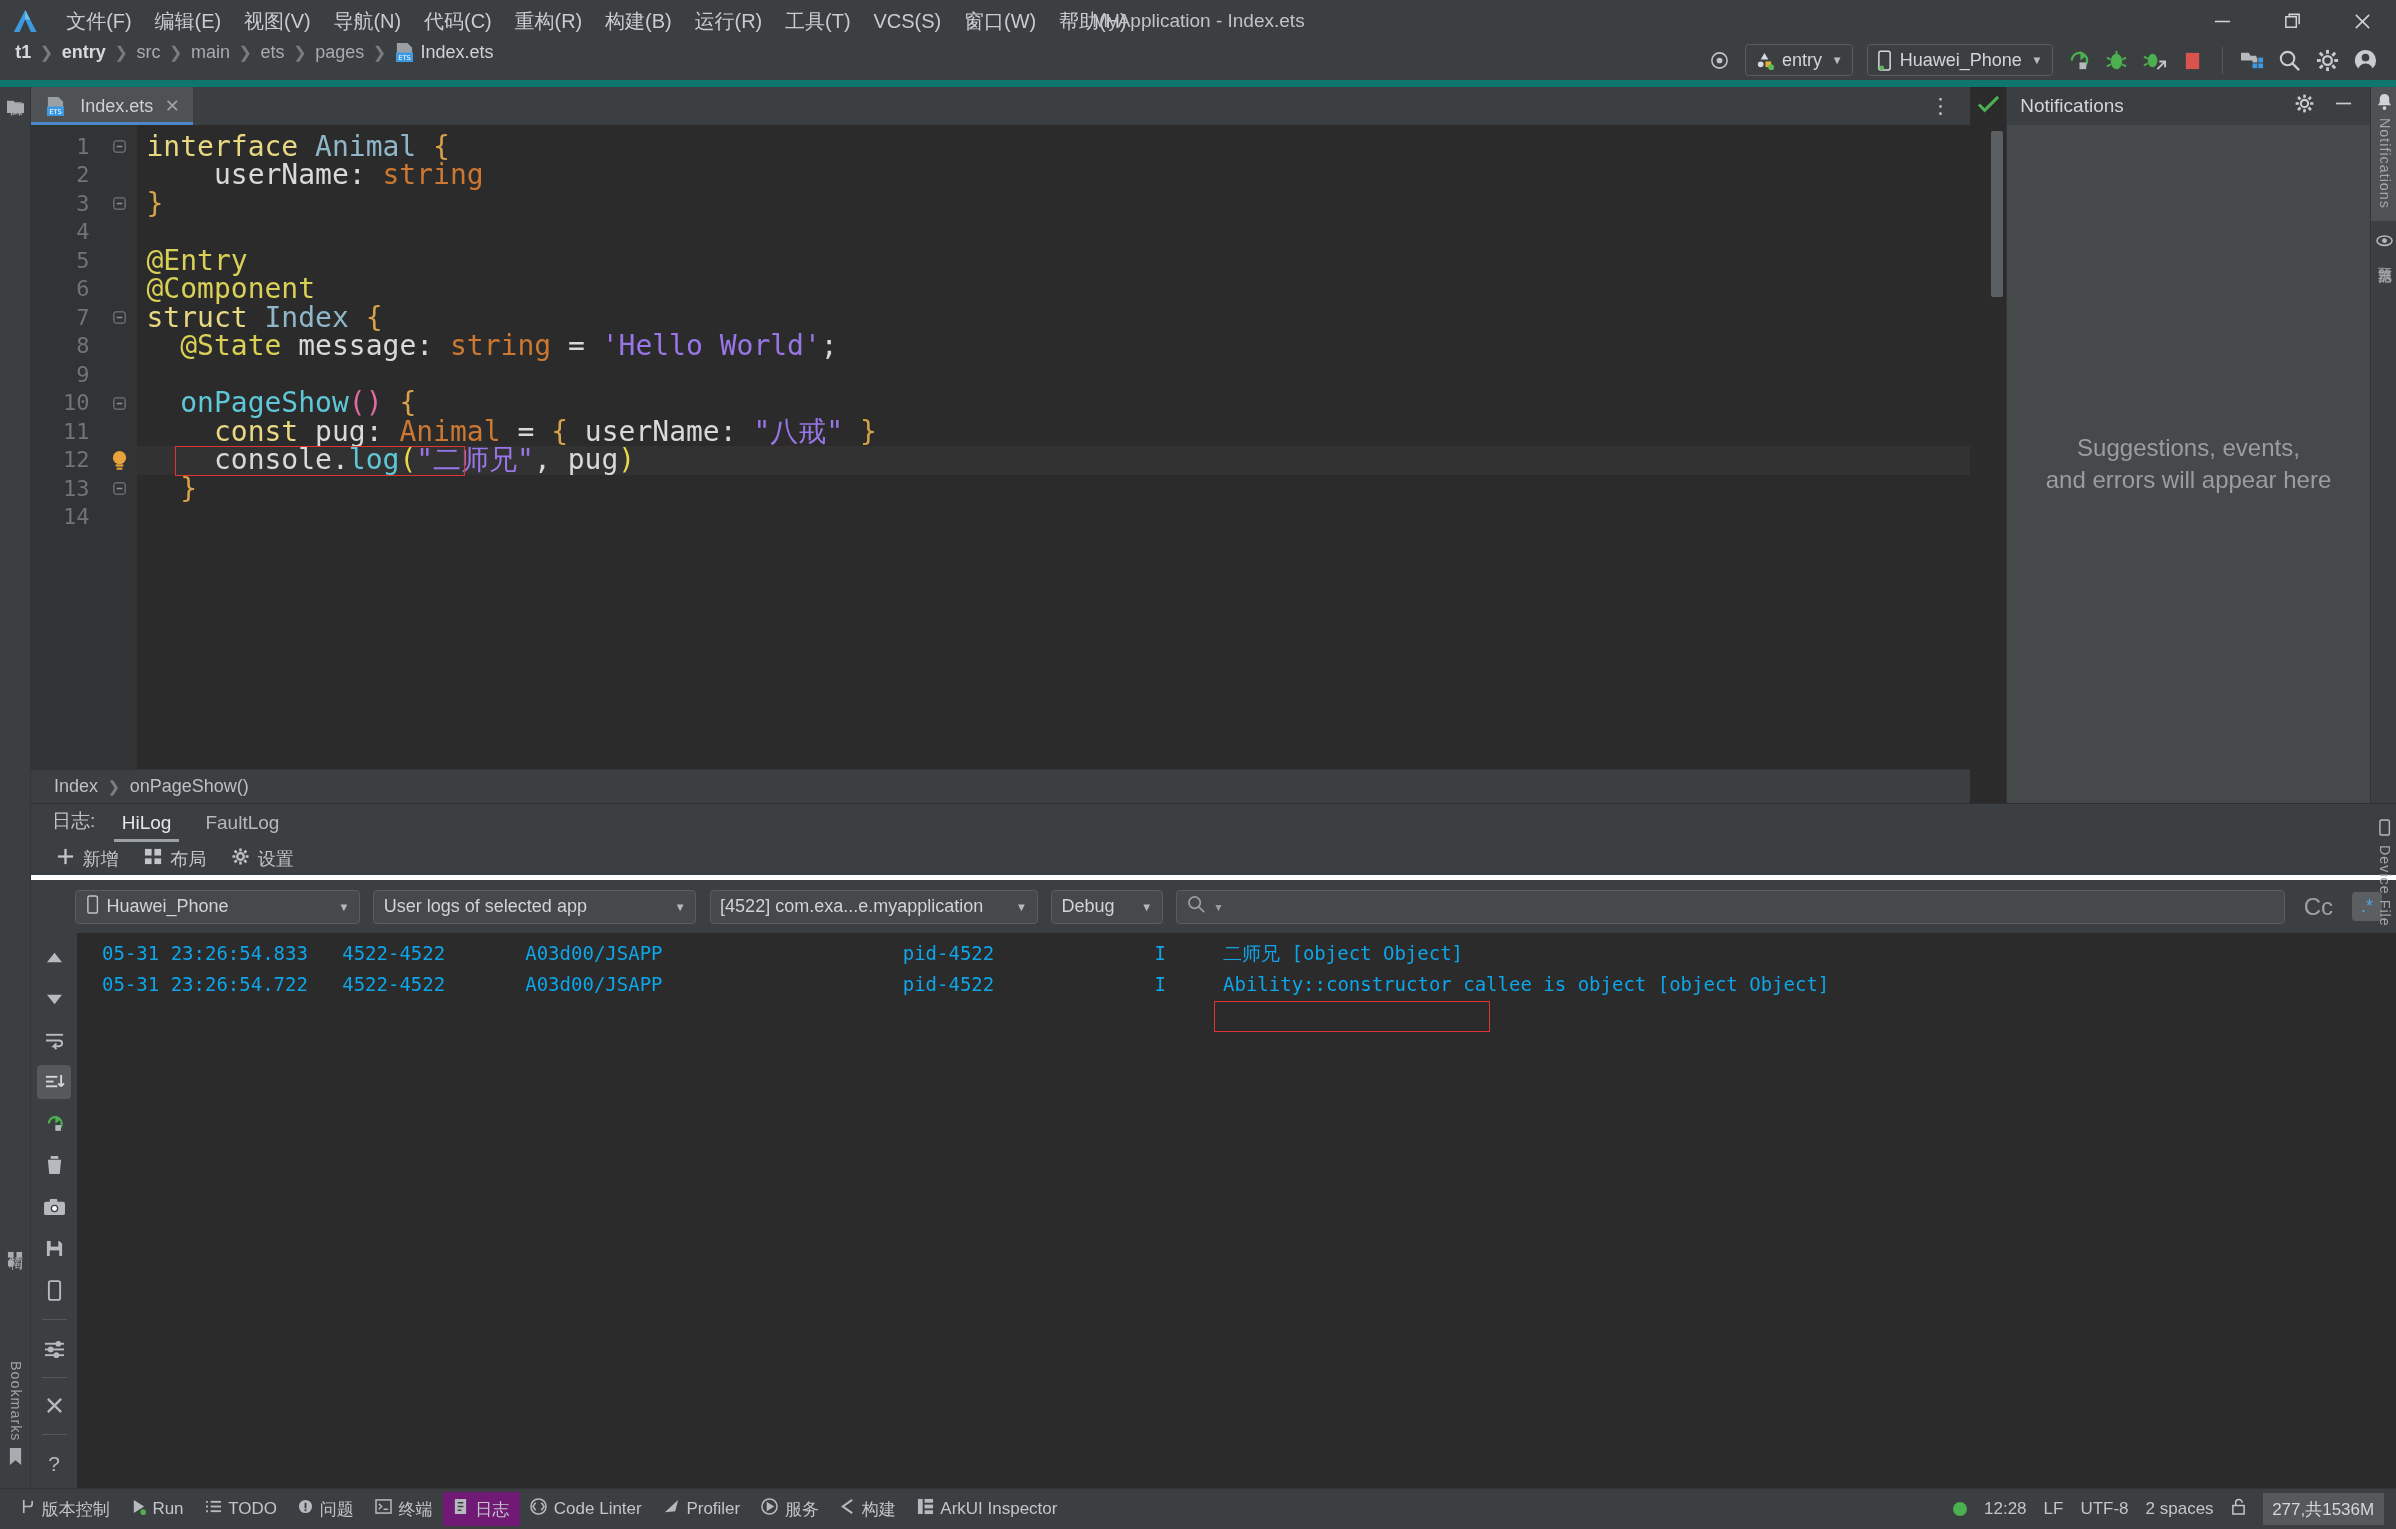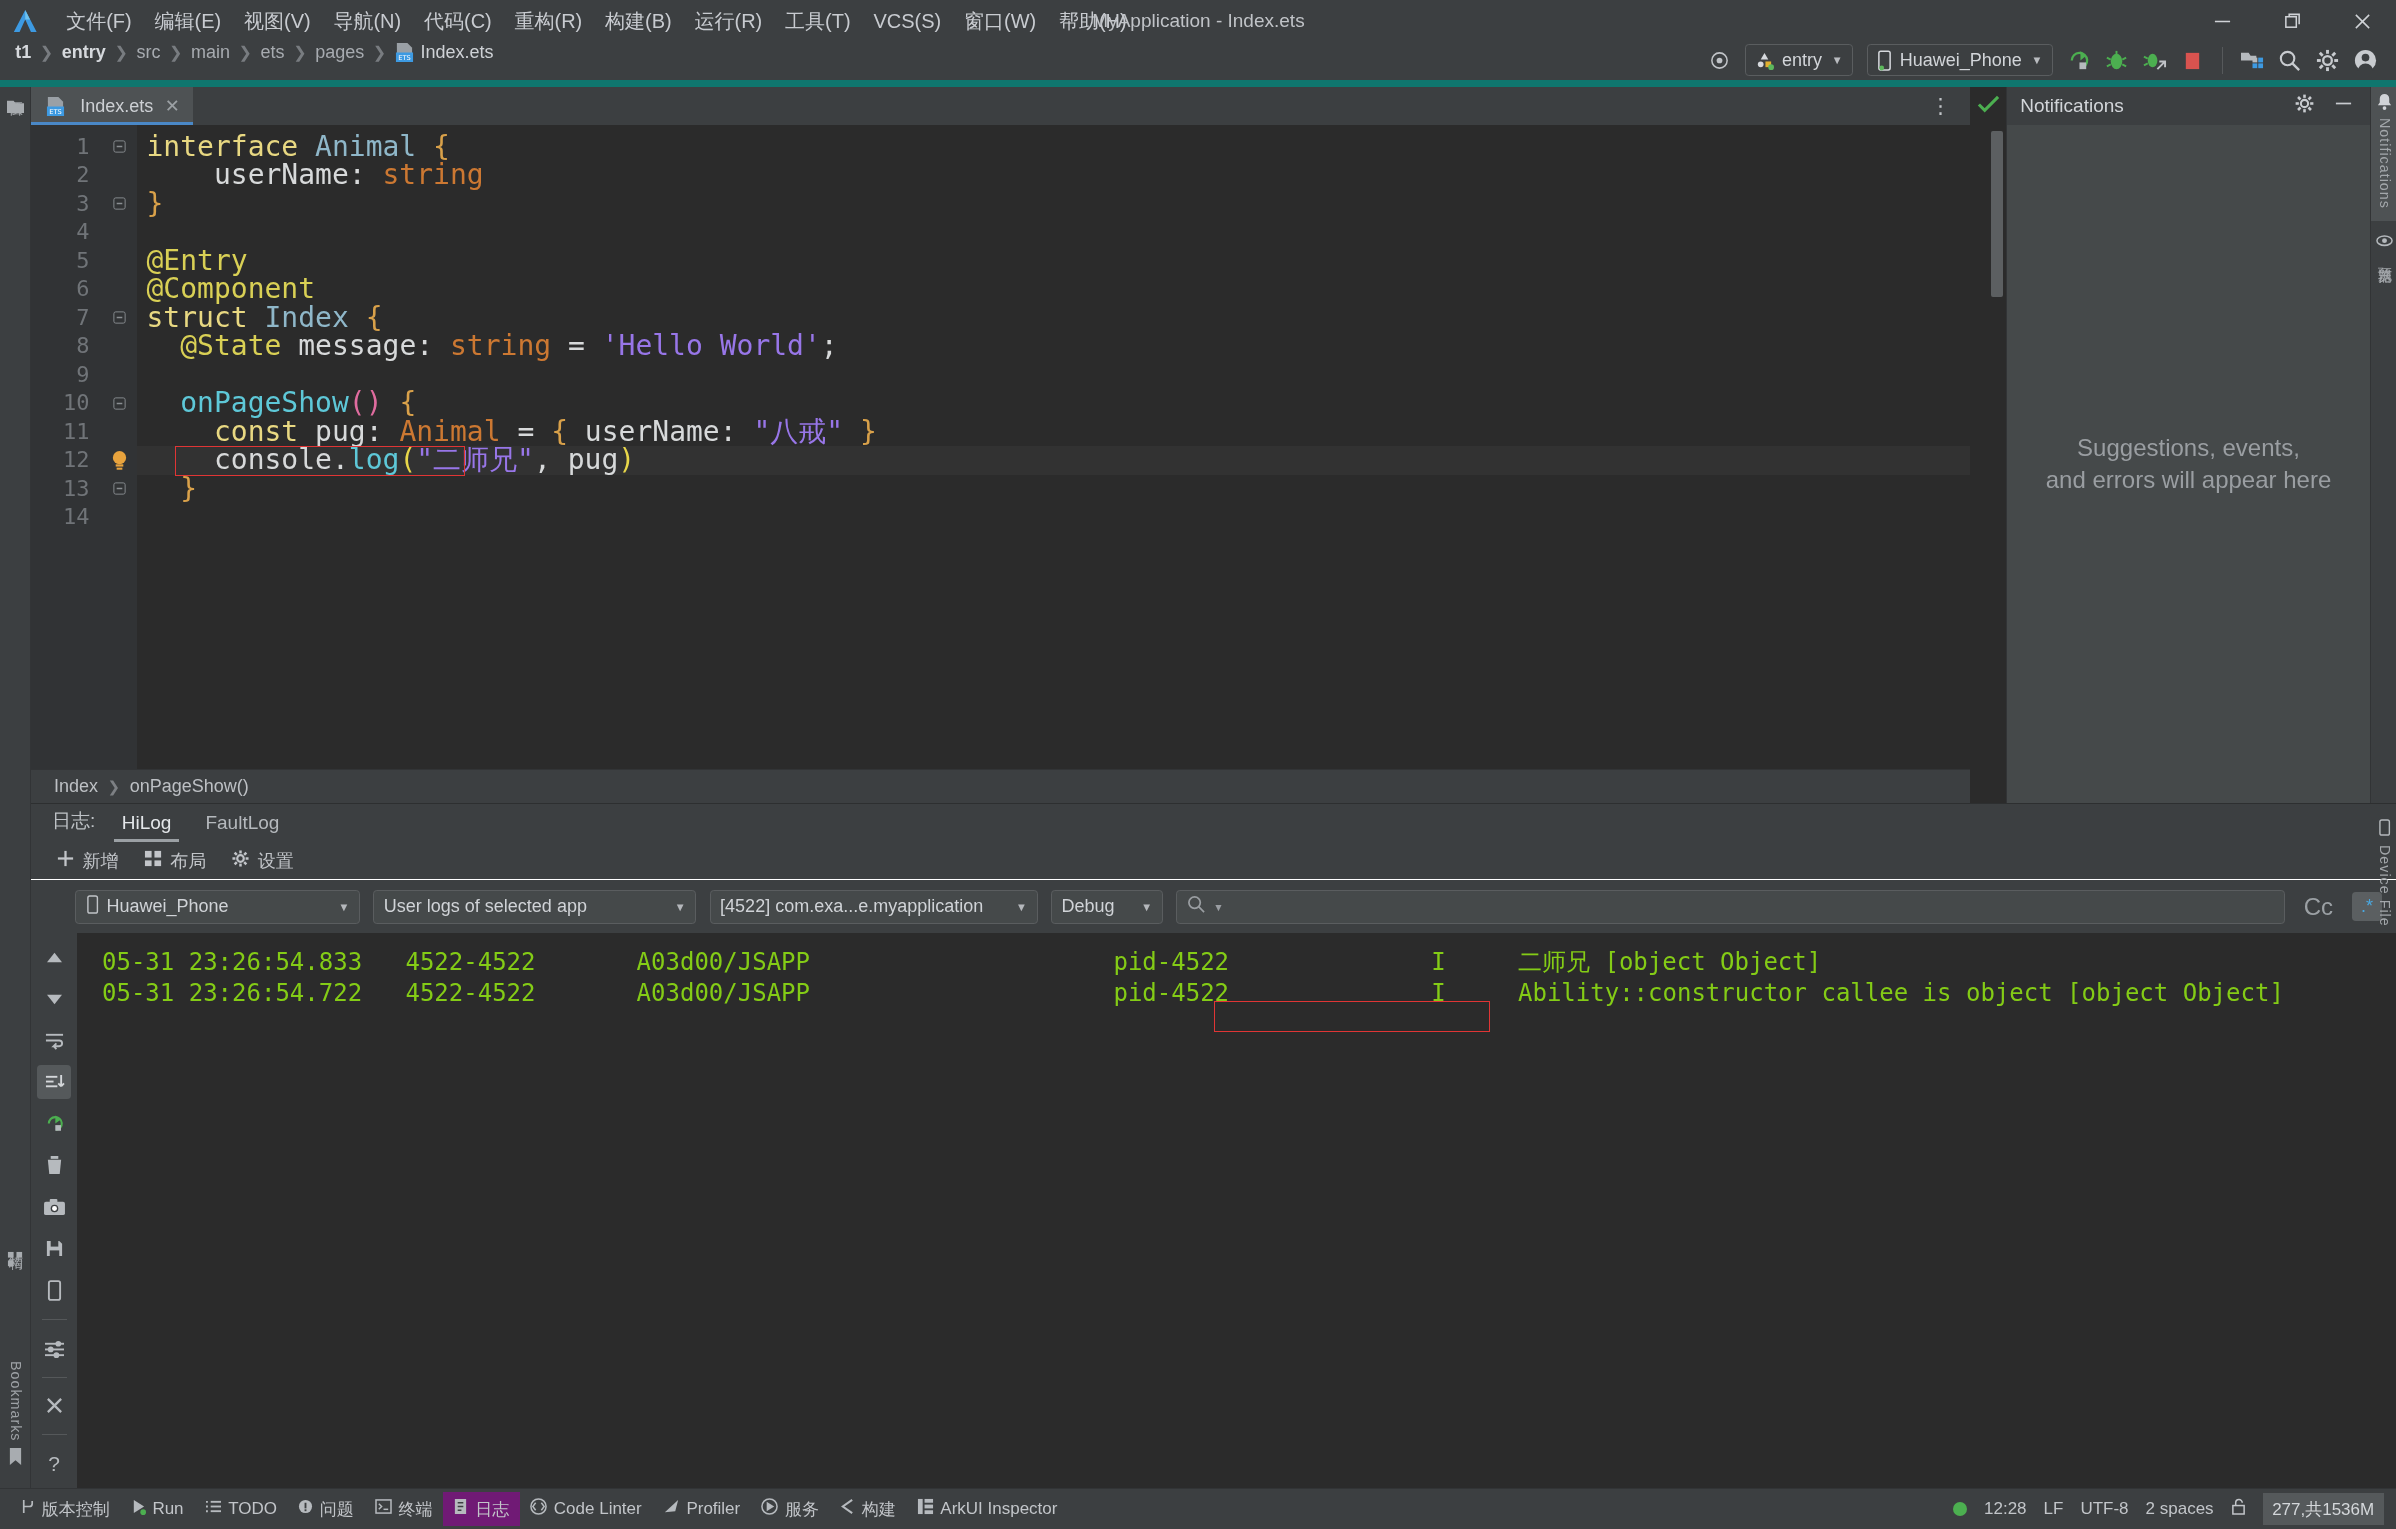--- a/index.html
+++ b/index.html
@@ -134,41 +134,41 @@
   .rrail-item { position: absolute; left:0; width: 27px; display: flex; flex-direction: column; align-items: center; gap: 5.7px; color:#a3a7ab; font-size:14.3px;}
   .rrail-item.active { background: #4e5254; }
 
   
   .logpanel { flex: 0 0 auto; background: #3c3f41; display: flex; flex-direction: column; border-top: 1px solid #2d2f30; }
   .log-tabs { height: 38px; display: flex; align-items: flex-end; padding-left: 21px; gap: 0; }
   .log-tab { font-size: 19px; color: #b5b9bd; padding: 0 17px 7.6px 17px; position: relative; }
   .log-tab.label { color: #bdc1c5; padding-left: 0; padding-right: 9.5px; }
   .log-tab.active { color: #e4e7ea; }
   .log-tab.active::after { content:""; position:absolute; left: 9.5px; right: 9.5px; bottom: 0; height: 2.9px; background: #9ba0a4; }
-  .log-actions { height: 38px; display: flex; align-items: center; gap: 25px; padding-left: 25px; font-size: 18px; color: #c2c5c9; border-bottom: 1px solid #ffffff;}
+  .log-actions { height: 38px; display: flex; align-items: center; gap: 25px; padding-left: 25px; font-size: 18px; color: #c2c5c9; border-bottom: 5px solid #ffffff;}
   .log-action { display: flex; align-items: center; gap: 7.6px; }
   .log-filters { height: 53px; display: flex; align-items: center; gap: 13.3px; padding: 0 15px 0 44px; }
   .sel {
     height: 34px; background: #45494a; border: 1px solid #5a5d5f; border-radius: 3.8px;
     display: flex; align-items: center; padding: 0 9.5px; font-size: 18px; color: #d0d3d7;
   }
   .sel .caret { margin-left: auto; padding-left: 15px; color: #b4b7bb; font-size: 11.4px; }
   .searchbox {
     flex: 1 1 auto; height: 34px; background: #45494a; border: 1px solid #5a5d5f; border-radius: 3.8px;
     display: flex; align-items: center; padding: 0 9.5px; gap: 7.6px; font-size: 17px; color: #8e9296;
   }
   .cc { font-size: 24px; color: #9ba0a4; padding: 0 5.7px; }
   .regex-btn { width: 30px; height: 28.5px; border-radius: 3.8px; background: #5b5f61; display:flex; align-items:center; justify-content:center; color:#4aa8e0; font-size: 18px;}
 
   .log-main { flex: 1 1 auto; display: flex; min-height: 0; }
   .log-rail { width: 46px; flex: 0 0 46px; background: #3c3f41; display: flex; flex-direction: column; align-items: center; padding-top: 7.6px; gap: 7.6px; }
   .lr-btn { width: 34px; height: 34px; display: flex; align-items: center; justify-content: center; border-radius: 3.8px; color: #b6babe; }
   .lr-btn.sel2 { background: #55595b; }
   .lr-div { width: 25px; height: 1px; background: #55585a; margin: 3.8px 0; }
-  .log-list { flex: 1 1 auto; background: #2b2b2b; padding-top: 14px; font-family: "DejaVu Sans Mono", monospace; font-size: 24px; color: #84cc16; position: relative; overflow: hidden;}
+  .log-list { flex: 1 1 auto; background: #2b2b2b; padding-top: 5px; font-family: "DejaVu Sans Mono", monospace; font-size: 19px; color: #0ea5e9; position: relative; overflow: hidden;}
   .log-row { height: 31px; line-height: 31px; white-space: pre; padding-left: 25px; }
   .log-hl { position: absolute; border: 1.9px solid #e03535; pointer-events:none; }
 
   
   .statusbar { height: 41px; flex: 0 0 41px; background: #3c3f41; display: flex; align-items: center; padding: 0 13.3px 0 9.5px; border-top: 1px solid #323436; }
   .sb-left { display: flex; align-items: center; gap: 0; }
   .sb-item { display: flex; align-items: center; gap: 6.7px; font-size: 17px; color: #c2c5c9; padding: 5.7px 10.5px; }
   .sb-item.active { background: #701a75; }
   .sb-right { margin-left: auto; display: flex; align-items: center; gap: 17px; font-size: 17px; color: #c2c5c9; }
   .mem { background: #55595b; padding: 4.8px 9.5px; color: #d4d7da; }

